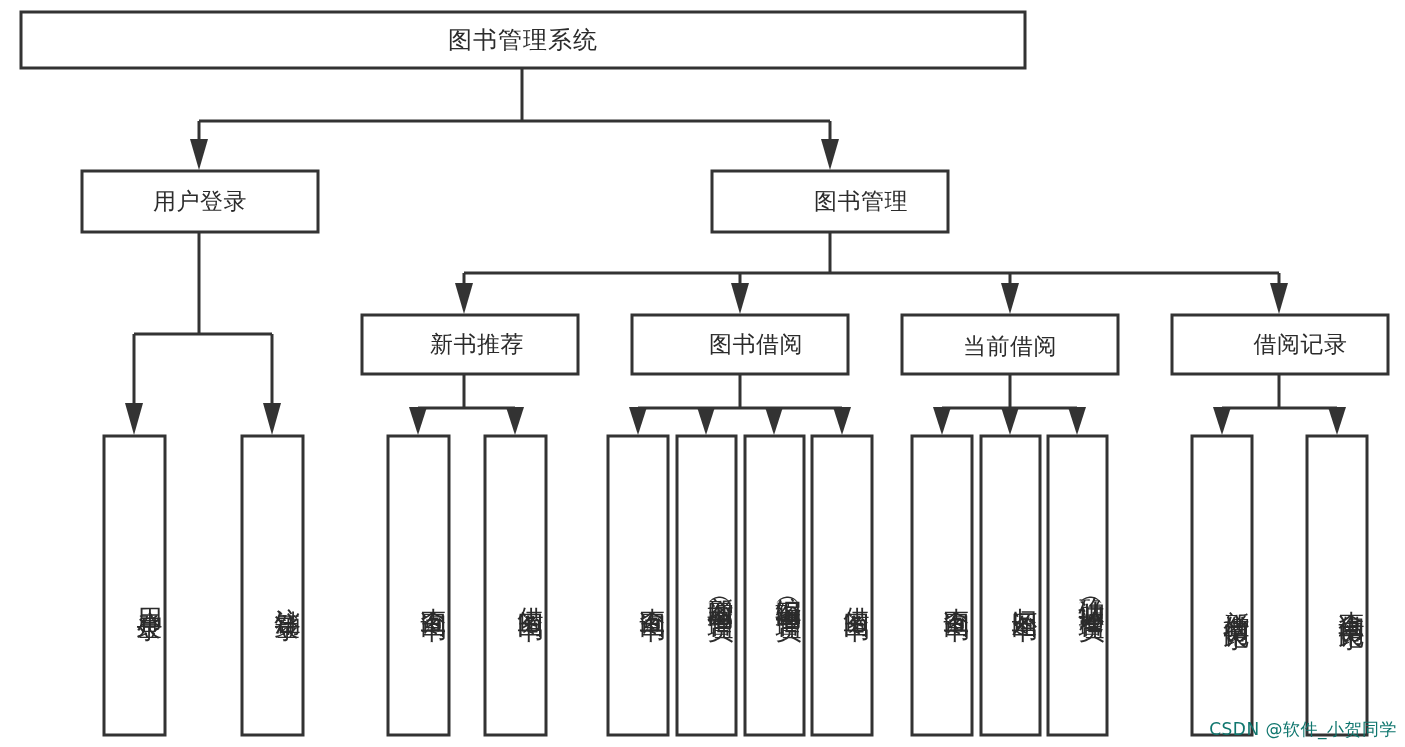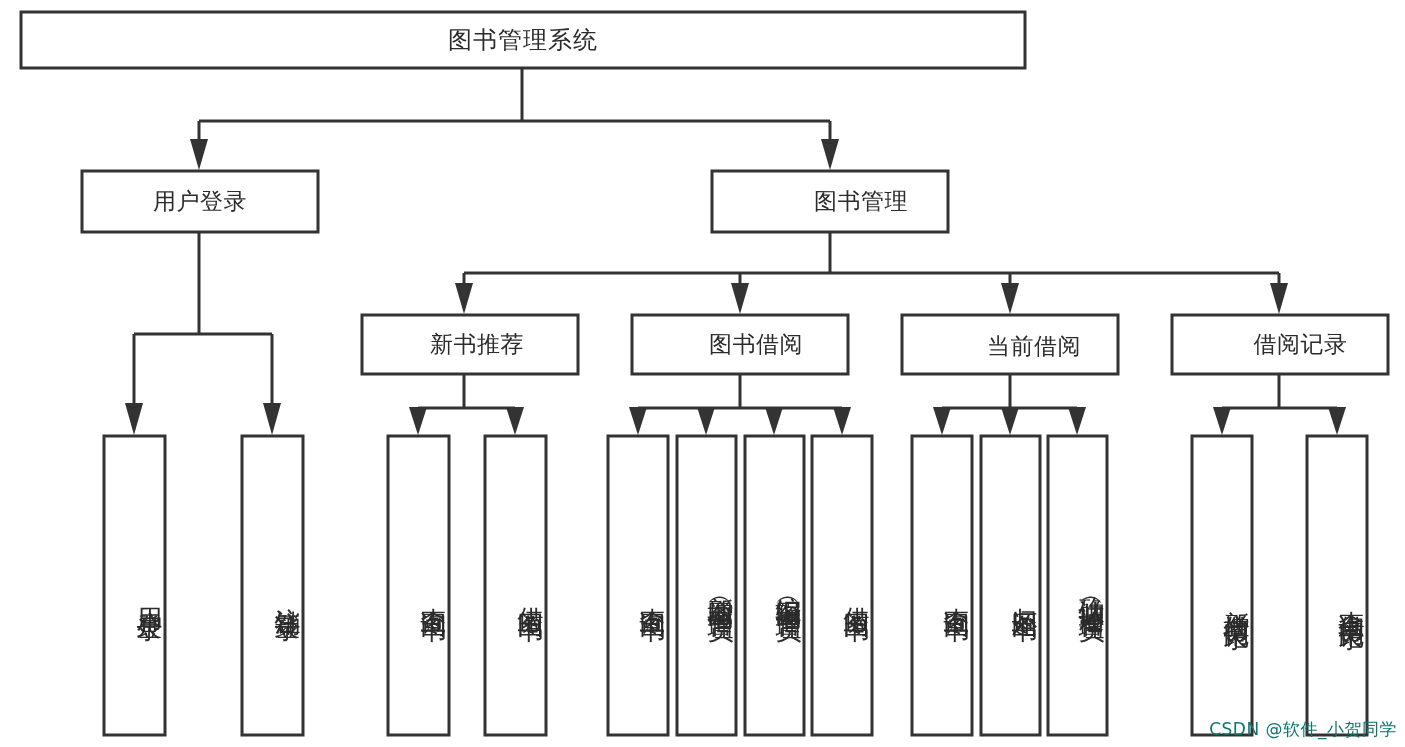--- a/index.html
+++ b/index.html
@@ -173,21 +173,21 @@
     </g>
   </svg>
 
   <div class="node-label label-h label-title" style="left:21px; top:12px; width:1004px; height:56px;">图书管理系统</div>
 
   <div class="node-label label-h" style="left:82px; top:171px; width:236px; height:61px;">用户登录</div>
   <div class="node-label label-h" style="left:712px; top:171px; width:236px; height:61px;margin-left:31px;">图书管理</div>
 
   <div class="node-label label-h" style="left:362px; top:315px; width:230px; height:59px;">新书推荐</div>
   <div class="node-label label-h" style="left:648px; top:315px; width:216px; height:59px;">图书借阅</div>
-  <div class="node-label label-h" style="left:902px; top:315px; width:216px; height:63px;margin-left:24px;">当前借阅</div>
+  <div class="node-label label-h" style="left:902px; top:315px; width:216px; height:63px;">当前借阅</div>
   <div class="node-label label-h" style="left:1172px; top:315px; width:257px; height:59px;">借阅记录</div>
 
   <div class="node-label label-v" style="left:104px; top:436px; width:61px; height:299px;">用户登录</div>
   <div class="node-label label-v" style="left:242px; top:436px; width:61px; height:299px;">注销登录</div>
 
   <div class="node-label label-v" style="left:388px; top:436px; width:61px; height:299px;">查询图书</div>
   <div class="node-label label-v" style="left:485px; top:436px; width:61px; height:299px;">借阅图书</div>
 
   <div class="node-label label-v" style="left:608px; top:436px; width:60px; height:299px;">查询图书</div>
   <div class="node-label label-v" style="left:677px; top:436px; width:59px; height:299px; padding-top:8px;">新增图书（管理员）</div>

